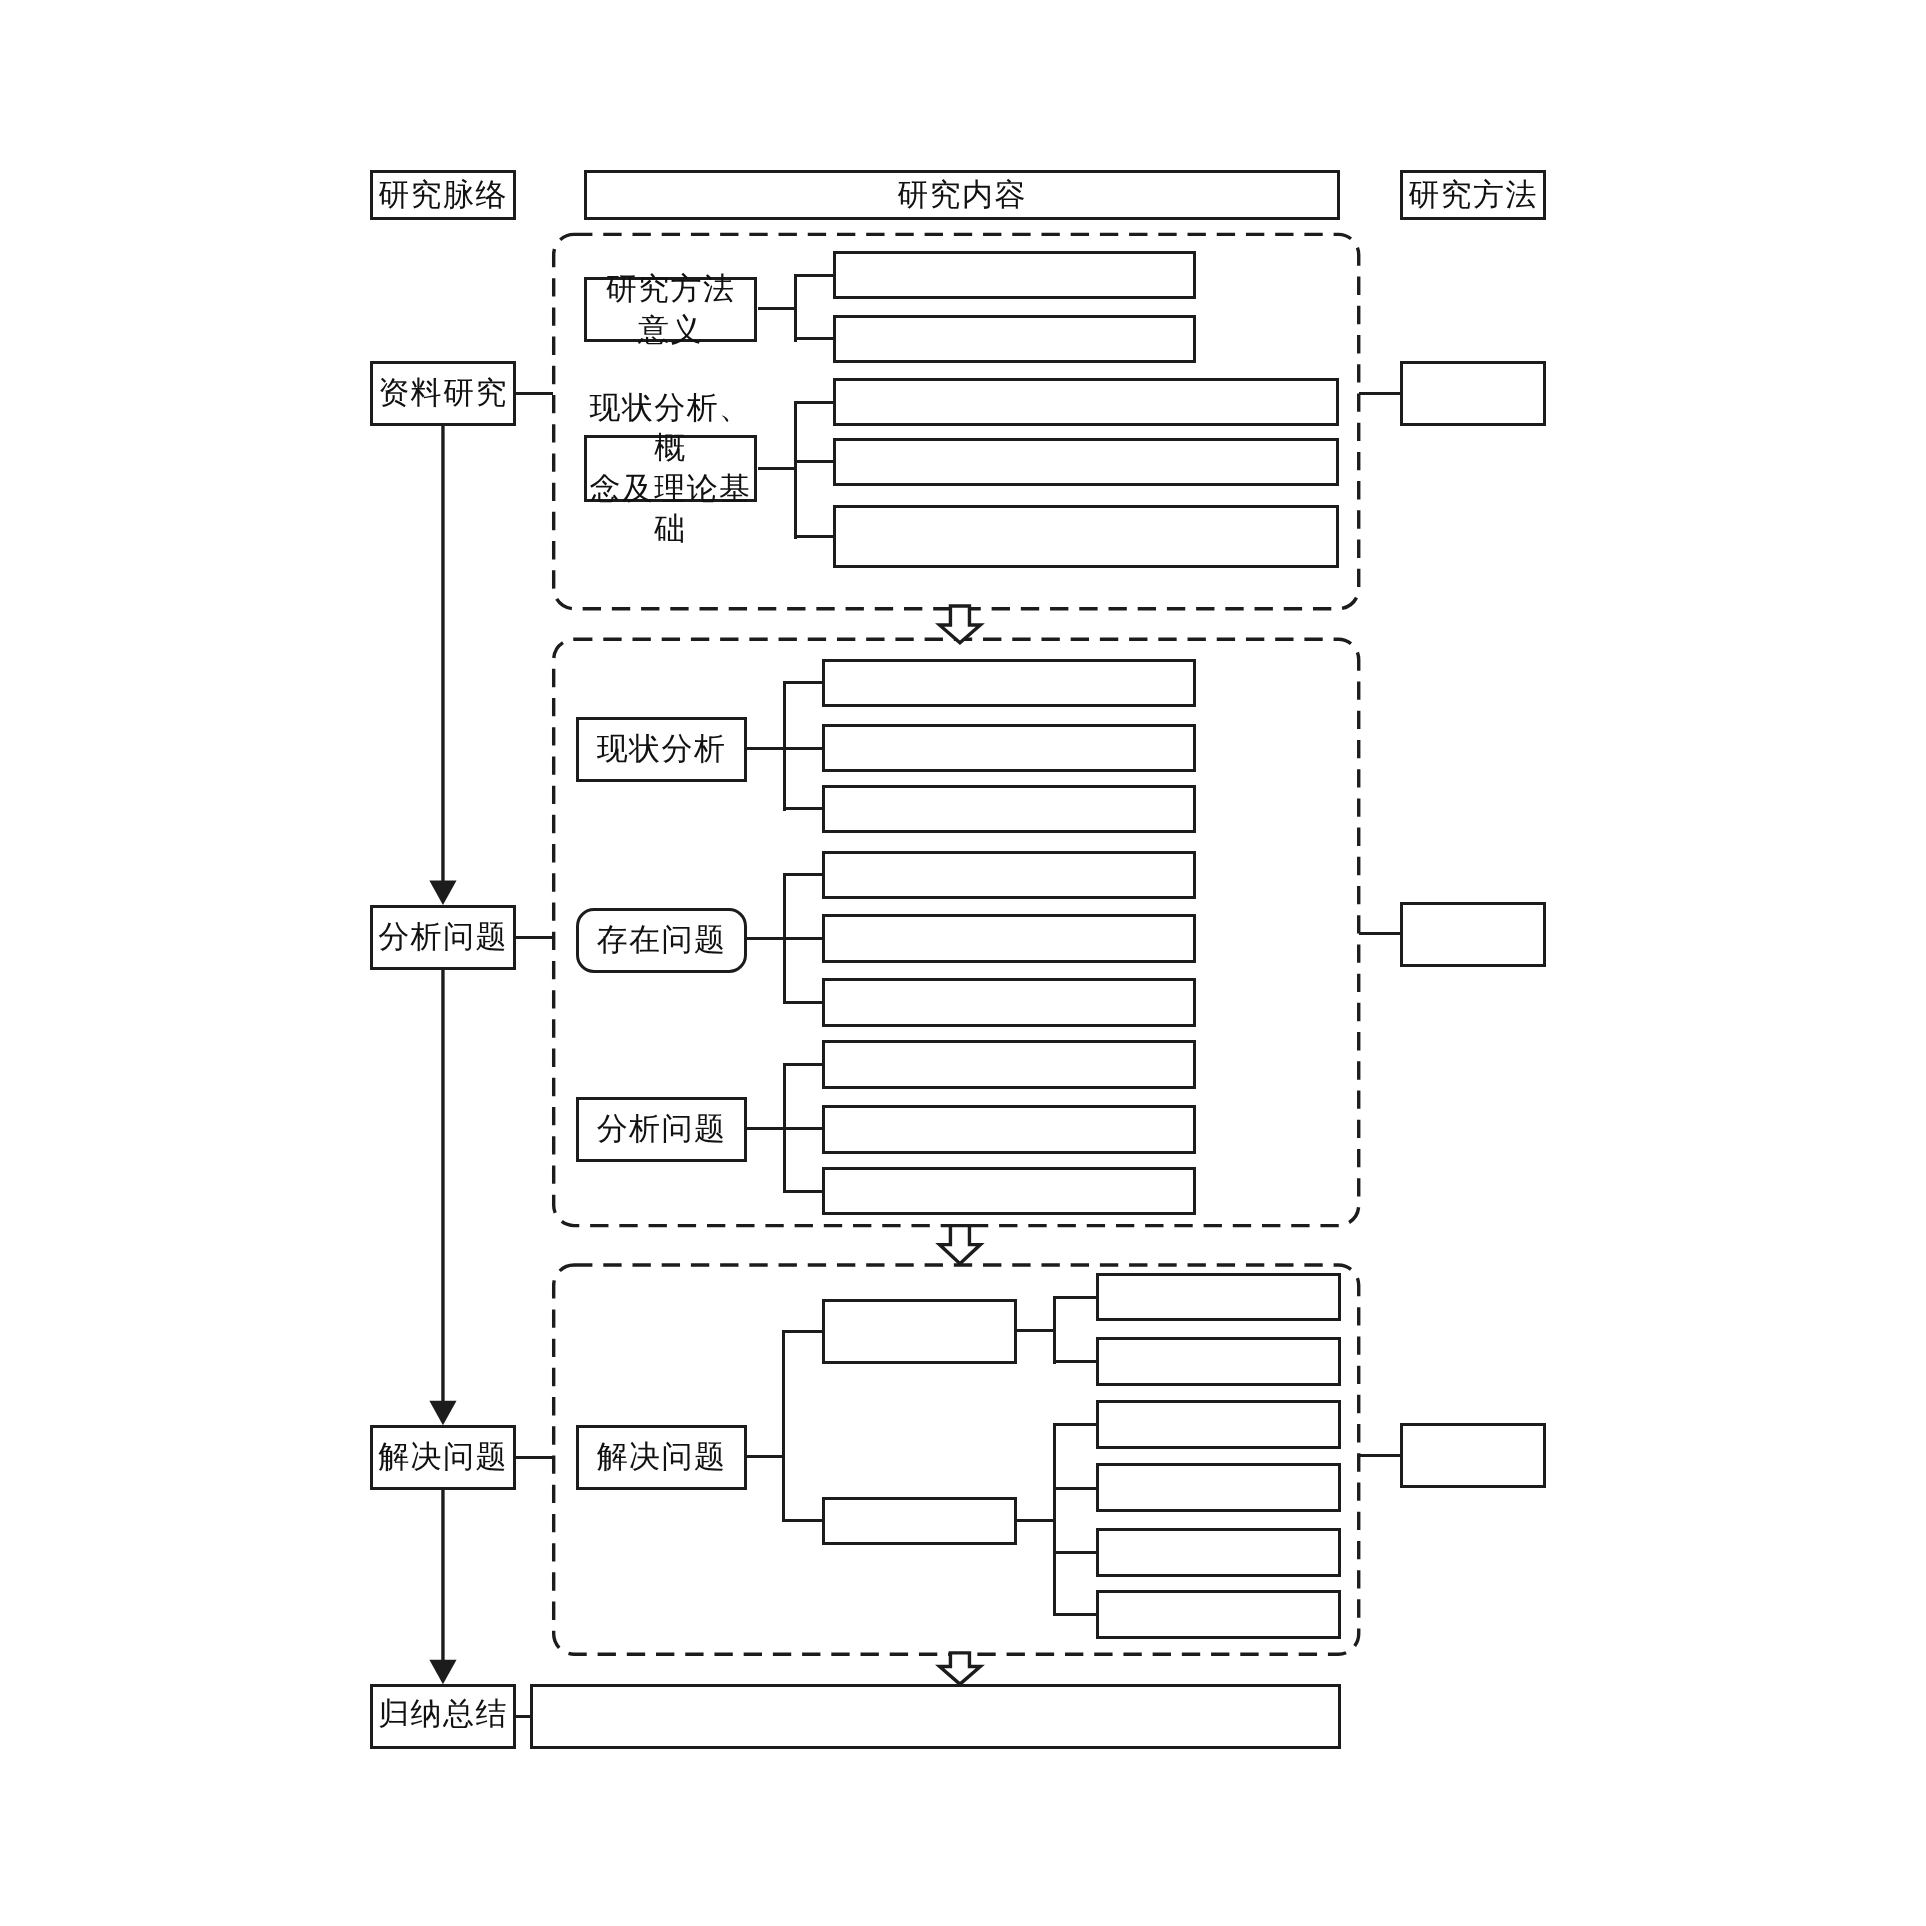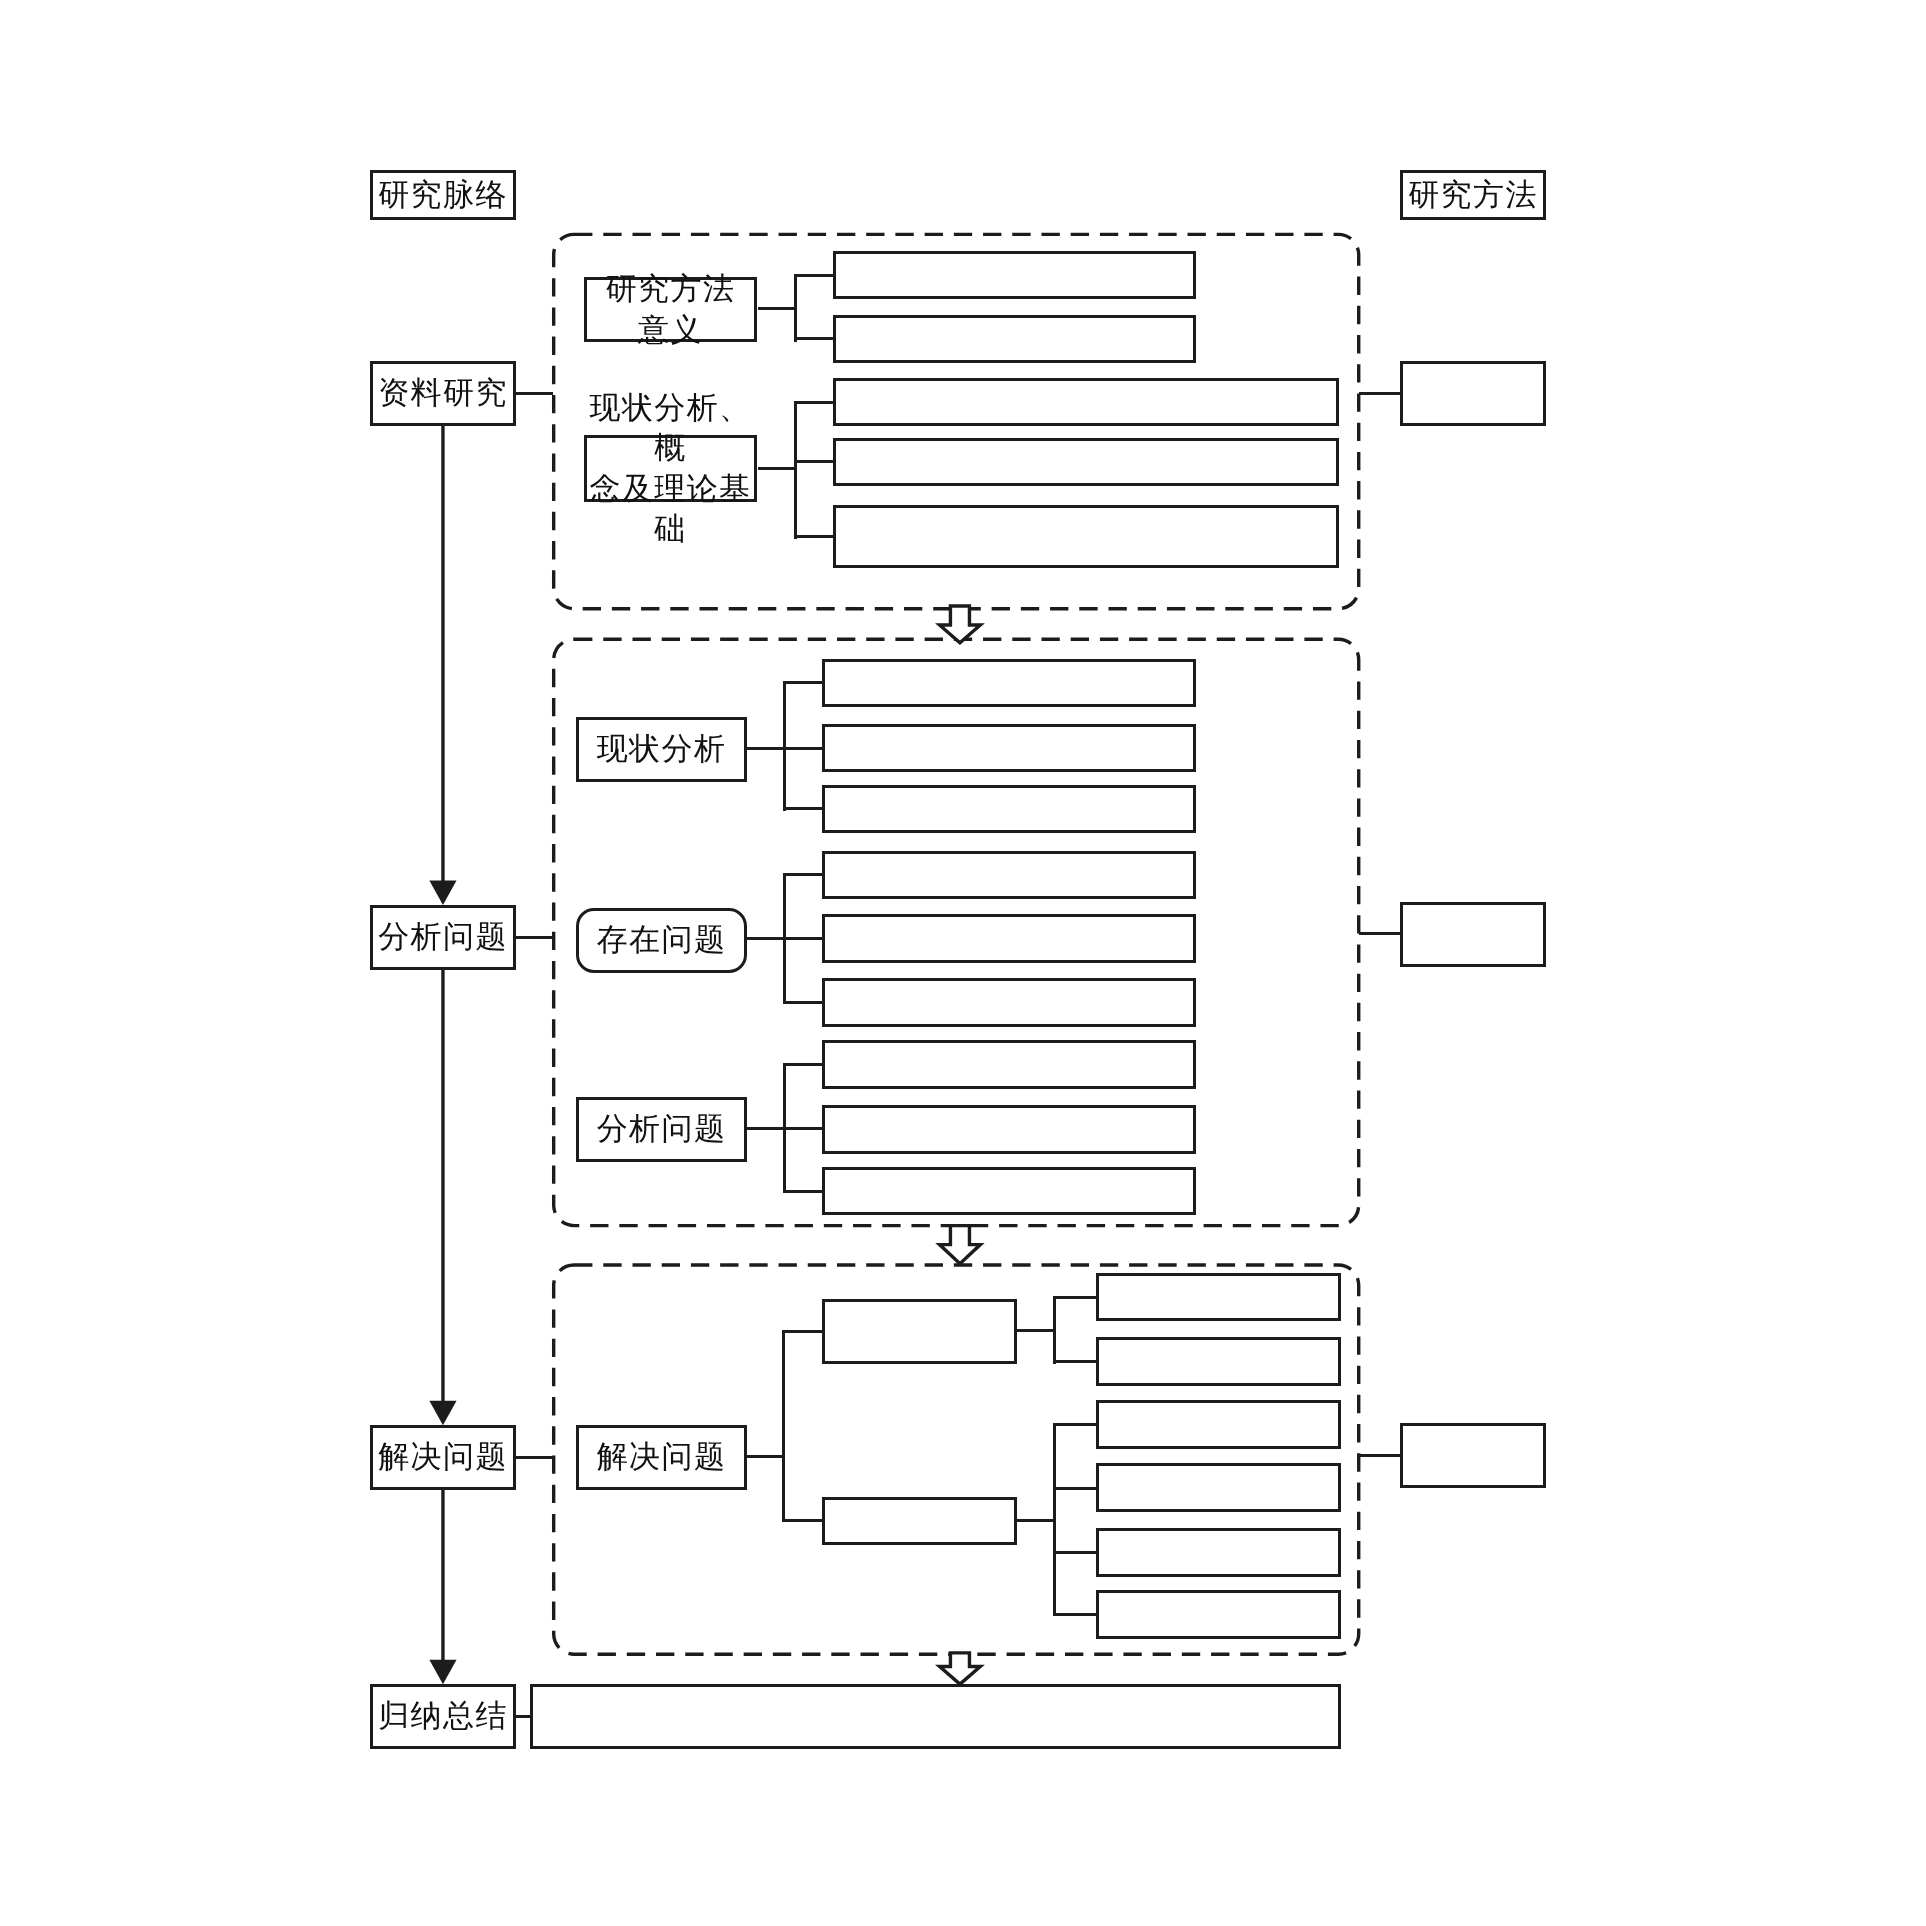--- a/index.html
+++ b/index.html
@@ -29,26 +29,27 @@
     <polygon points="632,2062 672,2062 652,2098" fill="#1c1c1c"></polygon>
     <line x1="652" y1="2193" x2="652" y2="2445" stroke="#1c1c1c" stroke-width="5"></line>
     <polygon points="632,2443 672,2443 652,2479" fill="#1c1c1c"></polygon>
 
     <polygon fill="#ffffff" stroke="#1c1c1c" stroke-width="5" points="1399,892 1427,892 1427,920 1443,920 1413,946 1383,920 1399,920"></polygon>
     <polygon fill="#ffffff" stroke="#1c1c1c" stroke-width="5" points="1399,1804 1427,1804 1427,1832 1443,1832 1413,1860 1383,1832 1399,1832"></polygon>
     <polygon fill="#ffffff" stroke="#1c1c1c" stroke-width="5" points="1399,2433 1427,2433 1427,2453 1443,2453 1413,2479 1383,2453 1399,2453"></polygon>
   </svg>
 
   <div class="box" style="left:370px;top:170px;width:146px;height:50px;">研究脉络</div>
+  <div class="box" style="left:584px;top:170px;width:756px;height:50px;">研究内容</div>
   <div class="box" style="left:1400px;top:170px;width:146px;height:50px;">研究方法</div>
 
   <div class="box" style="left:370px;top:361px;width:146px;height:65px;">资料研究</div>
   <div class="box" style="left:370px;top:905px;width:146px;height:65px;">分析问题</div>
   <div class="box" style="left:370px;top:1425px;width:146px;height:65px;">解决问题</div>
-  <div class="box" style="left:370px;top:1684px;width:146px;height:65px;">归纳总结</div>
+  <div class="box" style="left:370px;top:1684px;width:146px;height:65px;font-family:Liberation Mono, monospace;">归纳总结</div>
 
   <div class="hline" style="left:516px;top:392px;width:37px;"></div>
   <div class="hline" style="left:516px;top:936px;width:37px;"></div>
   <div class="hline" style="left:516px;top:1456px;width:37px;"></div>
   <div class="hline" style="left:516px;top:1715px;width:13.6px;"></div>
 
   <div class="box" style="left:584px;top:277px;width:173px;height:65px;">研究方法
 意义</div>
   <div class="box" style="left:833px;top:251px;width:363px;height:48px;"></div>
   <div class="box" style="left:833px;top:315px;width:363px;height:48px;"></div>

